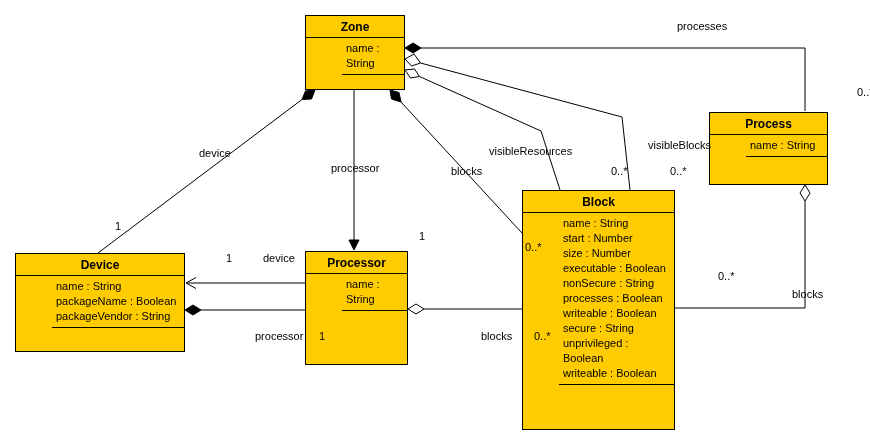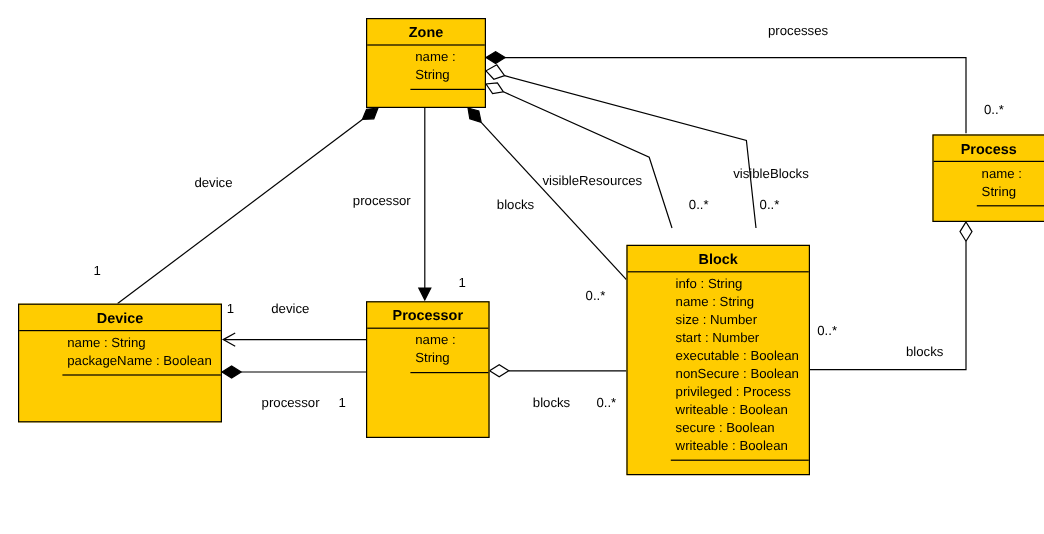--- a/index.html
+++ b/index.html
@@ -40,20 +40,21 @@
     color:#000000;
     flex:none;
     margin-left:36px;
   }
   .uml-ops{flex:1;}
   .edge-label{
     position:absolute;
     font-size:11px;
     color:#000000;
     white-space:nowrap;
+    margin-left:37px;
   }
 </style>
 </head>
 <body>
 
 <div class="canvas">
 
   <svg class="edges" width="870" height="445" viewBox="0 0 870 445">
 
     <g>
@@ -108,50 +109,51 @@
   </svg>
 
   <div class="uml-class" style="left:305px;top:15px;width:100px;height:75px">
     <div class="uml-title">Zone</div>
     <div class="uml-attrs">
       <div>name : String</div>
     </div>
     <div class="uml-ops"></div>
   </div>
 
-  <div class="uml-class" style="left:777px;top:112px;width:94px;height:73px">
+  <div class="uml-class" style="left:709px;top:112px;width:119px;height:73px">
     <div class="uml-title">Process</div>
     <div class="uml-attrs">
       <div>name : String</div>
     </div>
     <div class="uml-ops"></div>
   </div>
 
-  <div class="uml-class" style="left:522px;top:204px;width:153px;height:192px">
+  <div class="uml-class" style="left:522px;top:190px;width:153px;height:240px">
     <div class="uml-title">Block</div>
     <div class="uml-attrs">
-      <div>info : String</div>
       <div>name : String</div>
+      <div>start : Number</div>
       <div>size : Number</div>
-      <div>start : Number</div>
       <div>executable : Boolean</div>
-      <div>nonSecure : Boolean</div>
-      <div>privileged : Process</div>
+      <div>nonSecure : String</div>
+      <div>processes : Boolean</div>
       <div>writeable : Boolean</div>
-      <div>secure : Boolean</div>
+      <div>secure : String</div>
+      <div>unprivileged : Boolean</div>
       <div>writeable : Boolean</div>
     </div>
     <div class="uml-ops"></div>
   </div>
 
   <div class="uml-class" style="left:15px;top:253px;width:170px;height:99px">
     <div class="uml-title">Device</div>
     <div class="uml-attrs">
       <div>name : String</div>
       <div>packageName : Boolean</div>
+      <div>packageVendor : String</div>
     </div>
     <div class="uml-ops"></div>
   </div>
 
   <div class="uml-class" style="left:305px;top:251px;width:103px;height:114px">
     <div class="uml-title">Processor</div>
     <div class="uml-attrs">
       <div>name : String</div>
     </div>
     <div class="uml-ops"></div>

